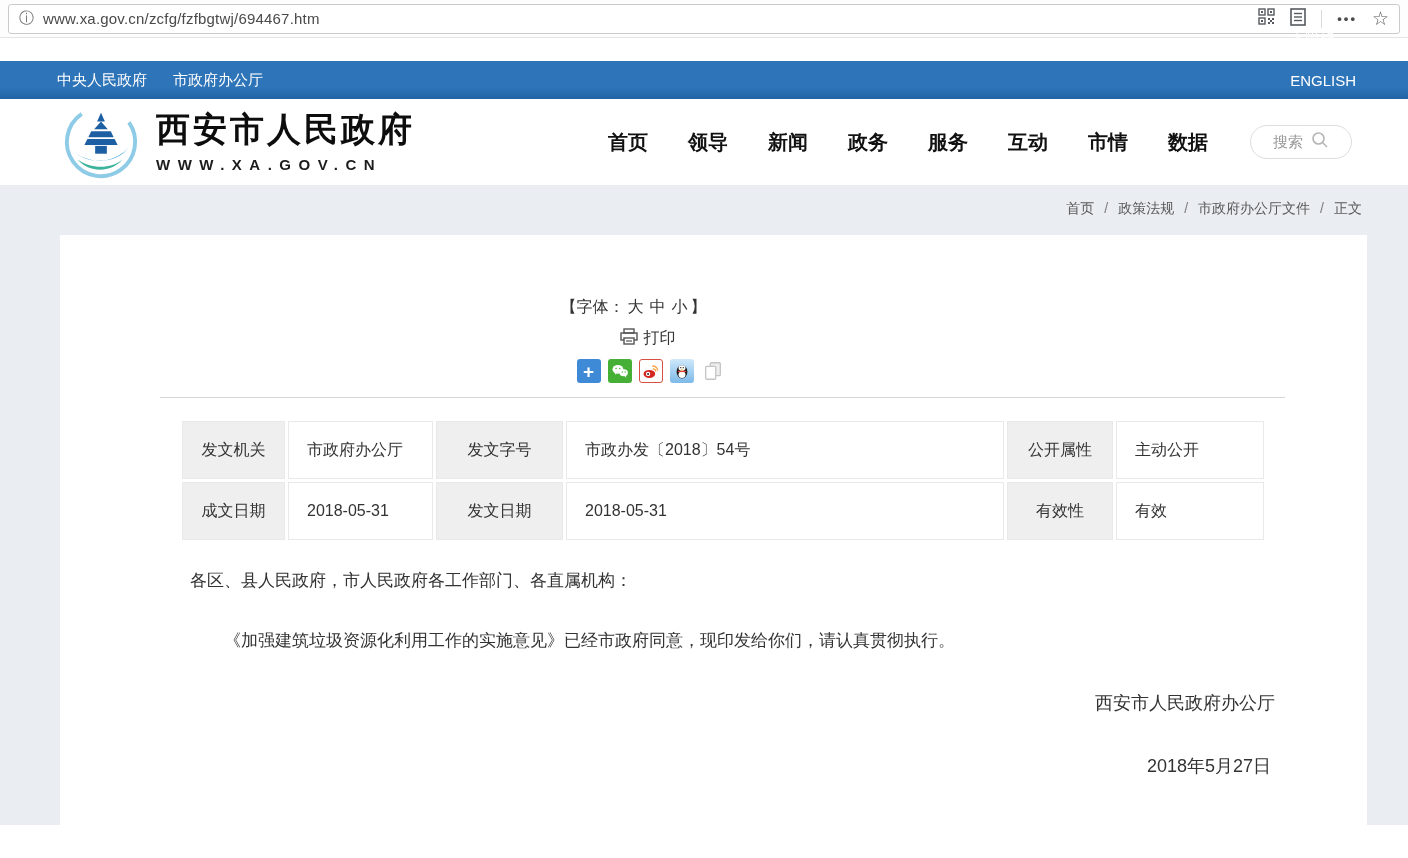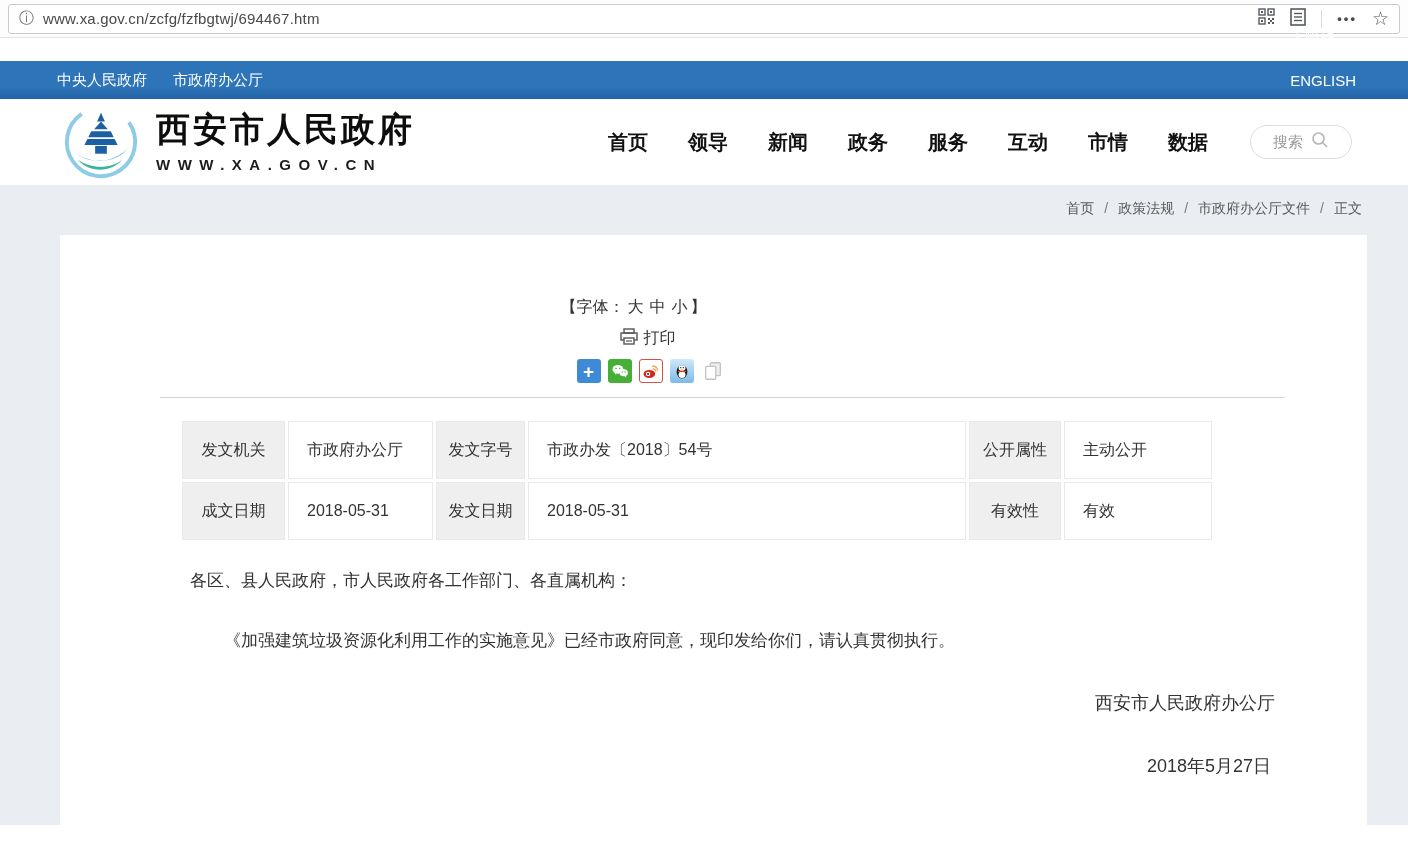--- a/index.html
+++ b/index.html
@@ -68,22 +68,22 @@
   .share-weibo { background:#fff; border:1px solid #d84f43; }
   .share-qq { background:linear-gradient(#cfe9fb,#7db9e8); }
   .share-copy { background:transparent; }
 
   .divider { margin:14px 82px 0 100px; border-top:1px solid #d8d8d8; }
 
   .meta-table { border-collapse:separate; border-spacing:3px; margin:20px 0 0 119px; }
   .meta-table td { height:58px; font-size:16px; color:#333; }
   .meta-label { background:#efefef; text-align:center; border:1px solid #e9e9e9; }
   .meta-value { background:#fff; border:1px solid #e9e9e9; padding-left:18px; text-align:left;margin-left:8px; }
-  .w-lab1{width:103px} .w-val1{width:145px} .w-lab2{width:89px} .w-val2{width:438px}
-  .w-lab3{width:92px} .w-val3{width:148px}
+  .w-lab1{width:103px} .w-val1{width:145px} .w-lab2{width:127px} .w-val2{width:438px}
+  .w-lab3{width:106px} .w-val3{width:148px}
 
   .article-body { margin:26px 92px 0 130px; font-size:17px; color:#333; }
   .para { line-height:24px; }
   .para-indent { margin-top:36px; text-indent:2em; }
   .signature { margin-top:38px; text-align:right; font-size:18px; color:#333; }
   .sig-date { margin-top:39px; text-align:right; font-size:18px; color:#333; padding-right:4px; }
 </style>
 </head>
 <body>
 

